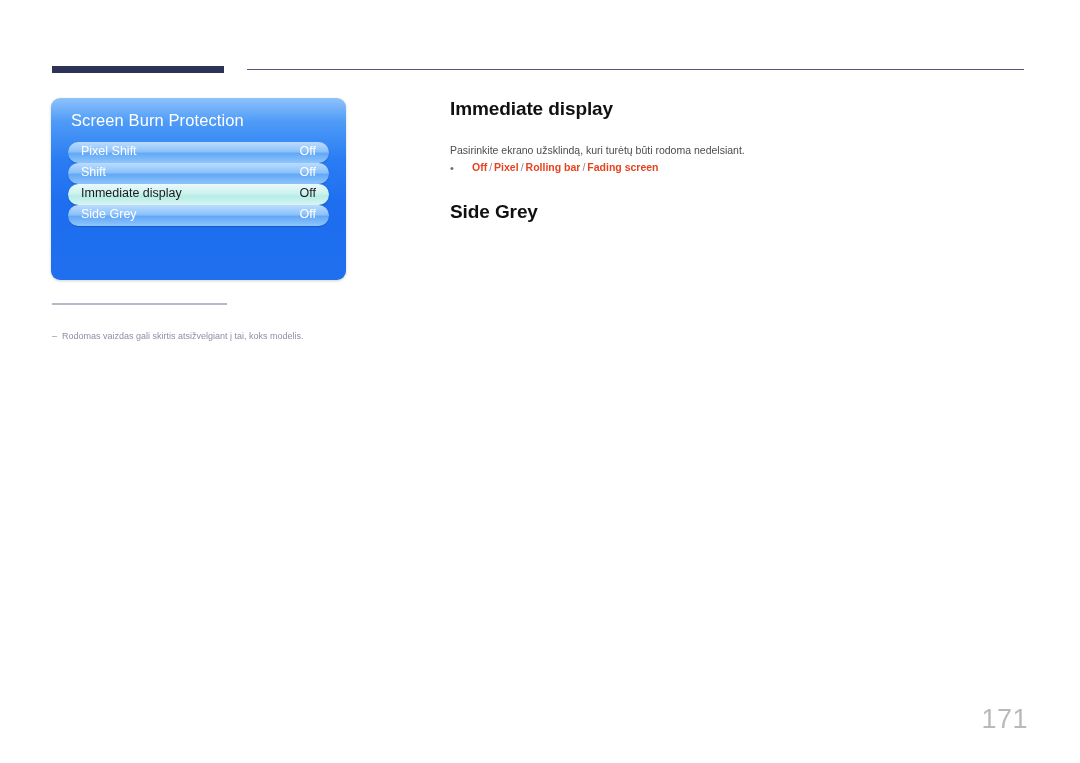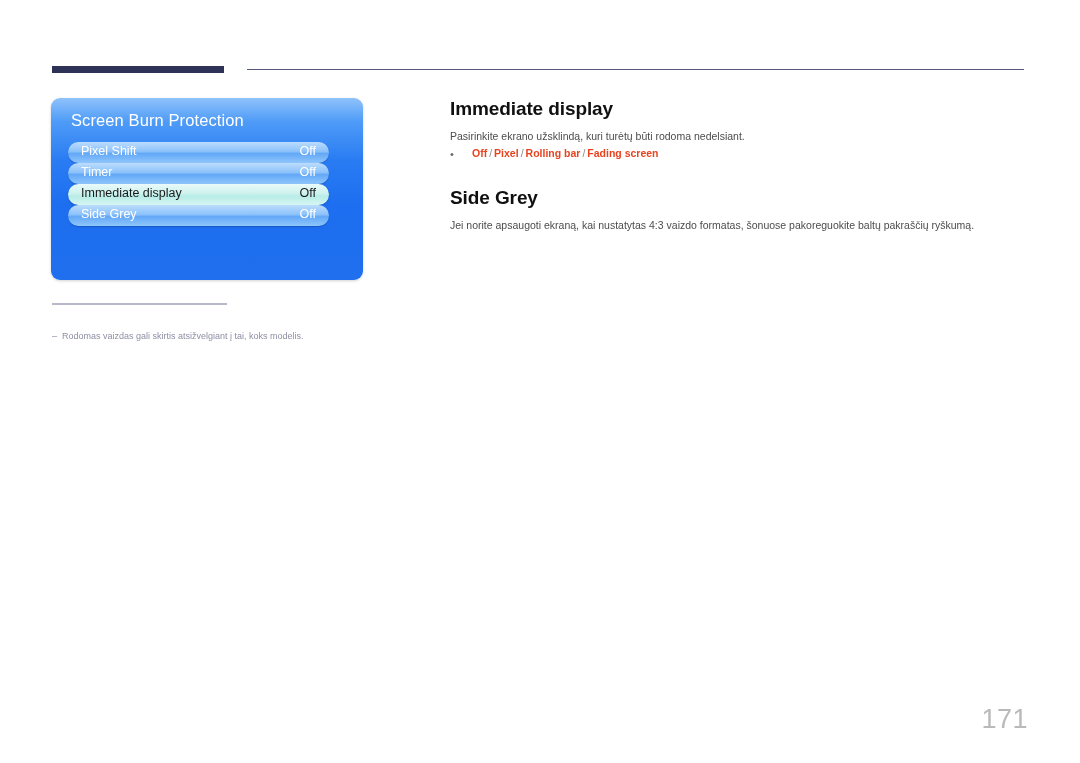--- a/index.html
+++ b/index.html
@@ -48,21 +48,20 @@
     width: 295px;
     height: 182px;
     border-radius: 9px;
     background: linear-gradient(to bottom,
         #8fc2fb 0%,
         #4e9bf7 13%,
         #2a7cf3 34%,
         #1d6ef0 60%,
         #1f6fee 100%);
     box-shadow: 0 1px 3px rgba(0,0,0,0.18);
-    padding-left: 17px;
   }
   .panel-title {
     position: absolute;
     left: 20px;
     top: 13px;
     font-size: 16.5px;
     color: #ffffff;
     letter-spacing: 0.1px;
   }
   #menu-list {
@@ -131,21 +130,21 @@
     top: 98px;
     width: 575px;
   }
   .section-heading {
     font-size: 19px;
     font-weight: bold;
     color: #101010;
     letter-spacing: -0.1px;
   }
   .section-desc {
-    margin-top: 10px;
+    margin-top: 24px;
     font-size: 10.5px;
     color: #4c4c4c;
   }
   .option-row {
     margin-top: 5px;
     font-size: 10.5px;
     white-space: nowrap;
   }
   .option-bullet {
     display: inline-block;
@@ -188,21 +187,21 @@
 <div id="osd-panel">
   <div class="panel-title">Screen Burn Protection</div>
   <div id="menu-list">
 
     <div class="menu-row">
       <span class="menu-row-label">Pixel Shift</span>
       <span class="menu-row-value">Off</span>
     </div>
 
     <div class="menu-row">
-      <span class="menu-row-label">Timer</span>
+      <span class="menu-row-label">Shift</span>
       <span class="menu-row-value">Off</span>
     </div>
 
     <div class="menu-row selected">
       <span class="menu-row-label">Immediate display</span>
       <span class="menu-row-value">Off</span>
     </div>
 
     <div class="menu-row">
       <span class="menu-row-label">Side Grey</span>
@@ -226,18 +225,17 @@
     <div class="section-desc">Pasirinkite ekrano užsklindą, kuri turėtų būti rodoma nedelsiant.</div>
     <div class="option-row">
       <span class="option-bullet">•</span><span class="option-item">Off</span><span class="option-sep">/</span><span class="option-item">Pixel</span><span class="option-sep">/</span><span class="option-item">Rolling bar</span><span class="option-sep">/</span><span class="option-item">Fading screen</span>
     </div>
   </div>
 
   <div class="section-gap"></div>
 
   <div>
     <div class="section-heading">Side Grey</div>
-    <div class="section-desc">Jei norite apsaugoti ekraną, kai nustatytas 4:3 vaizdo formatas, šonuose pakoreguokite baltų pakraščių ryškumą.</div>
   </div>
 
 </div>
 
 <div id="page-number">171</div>
 
 </body></html>

